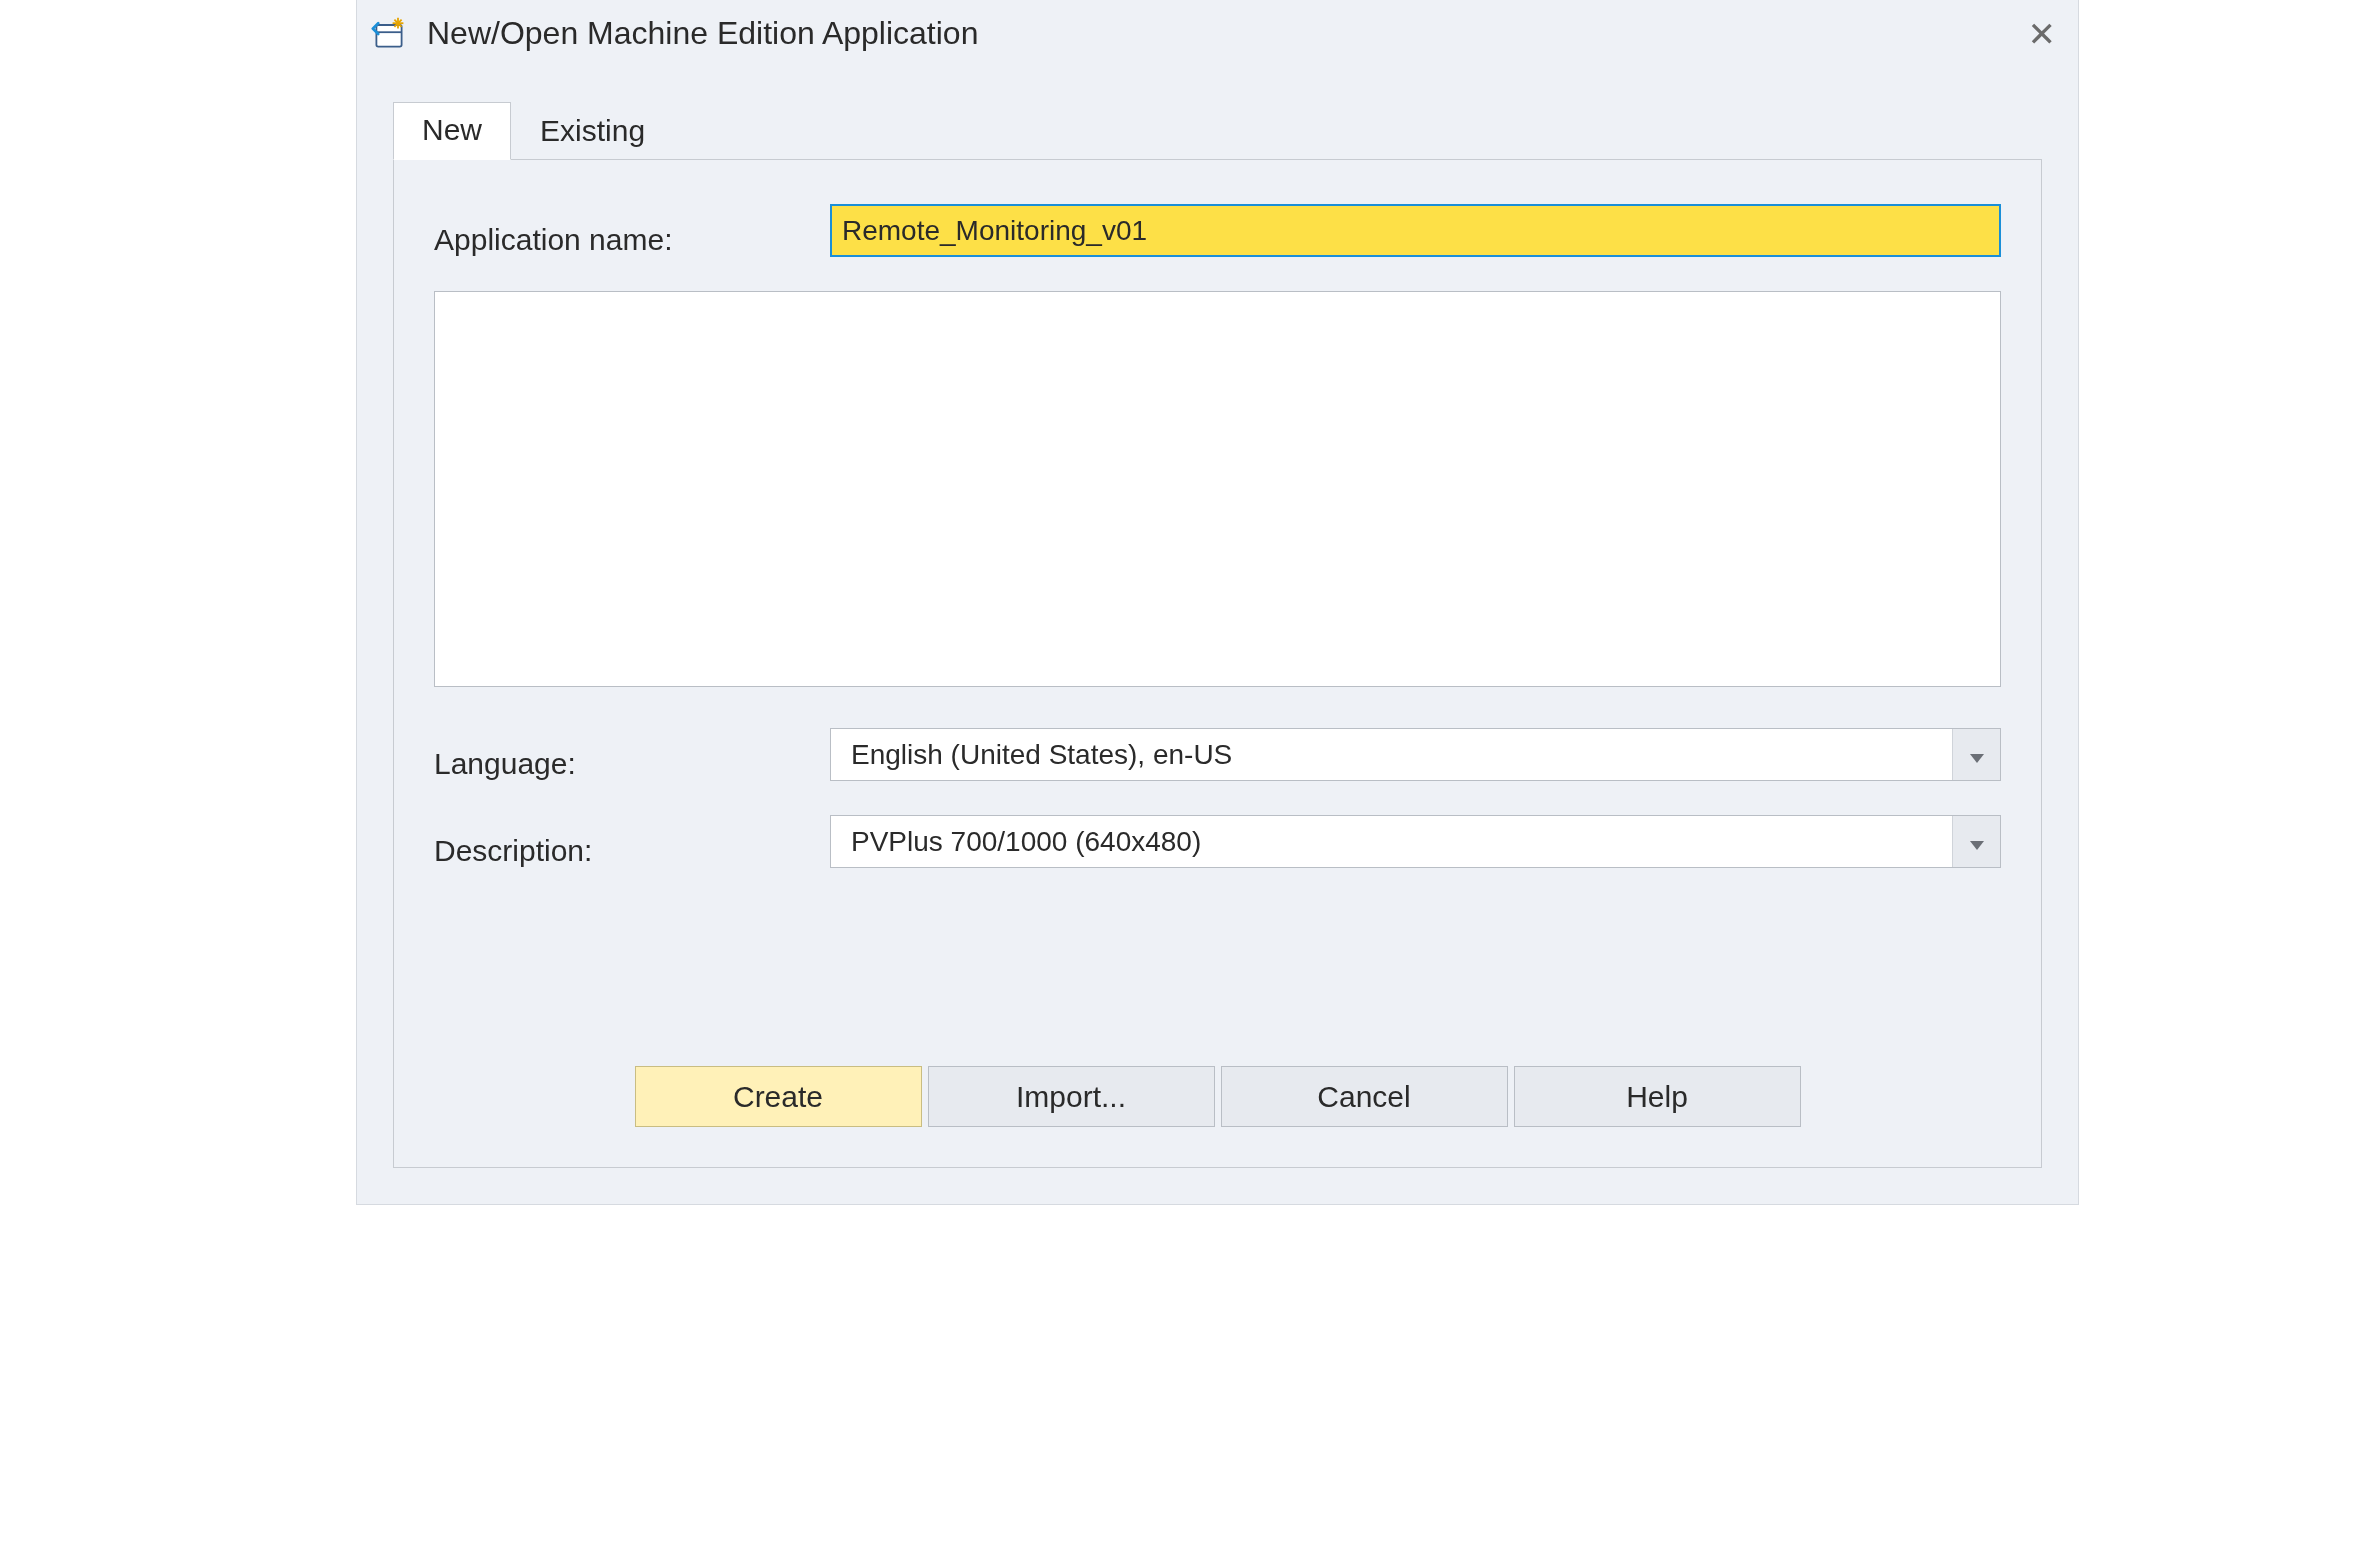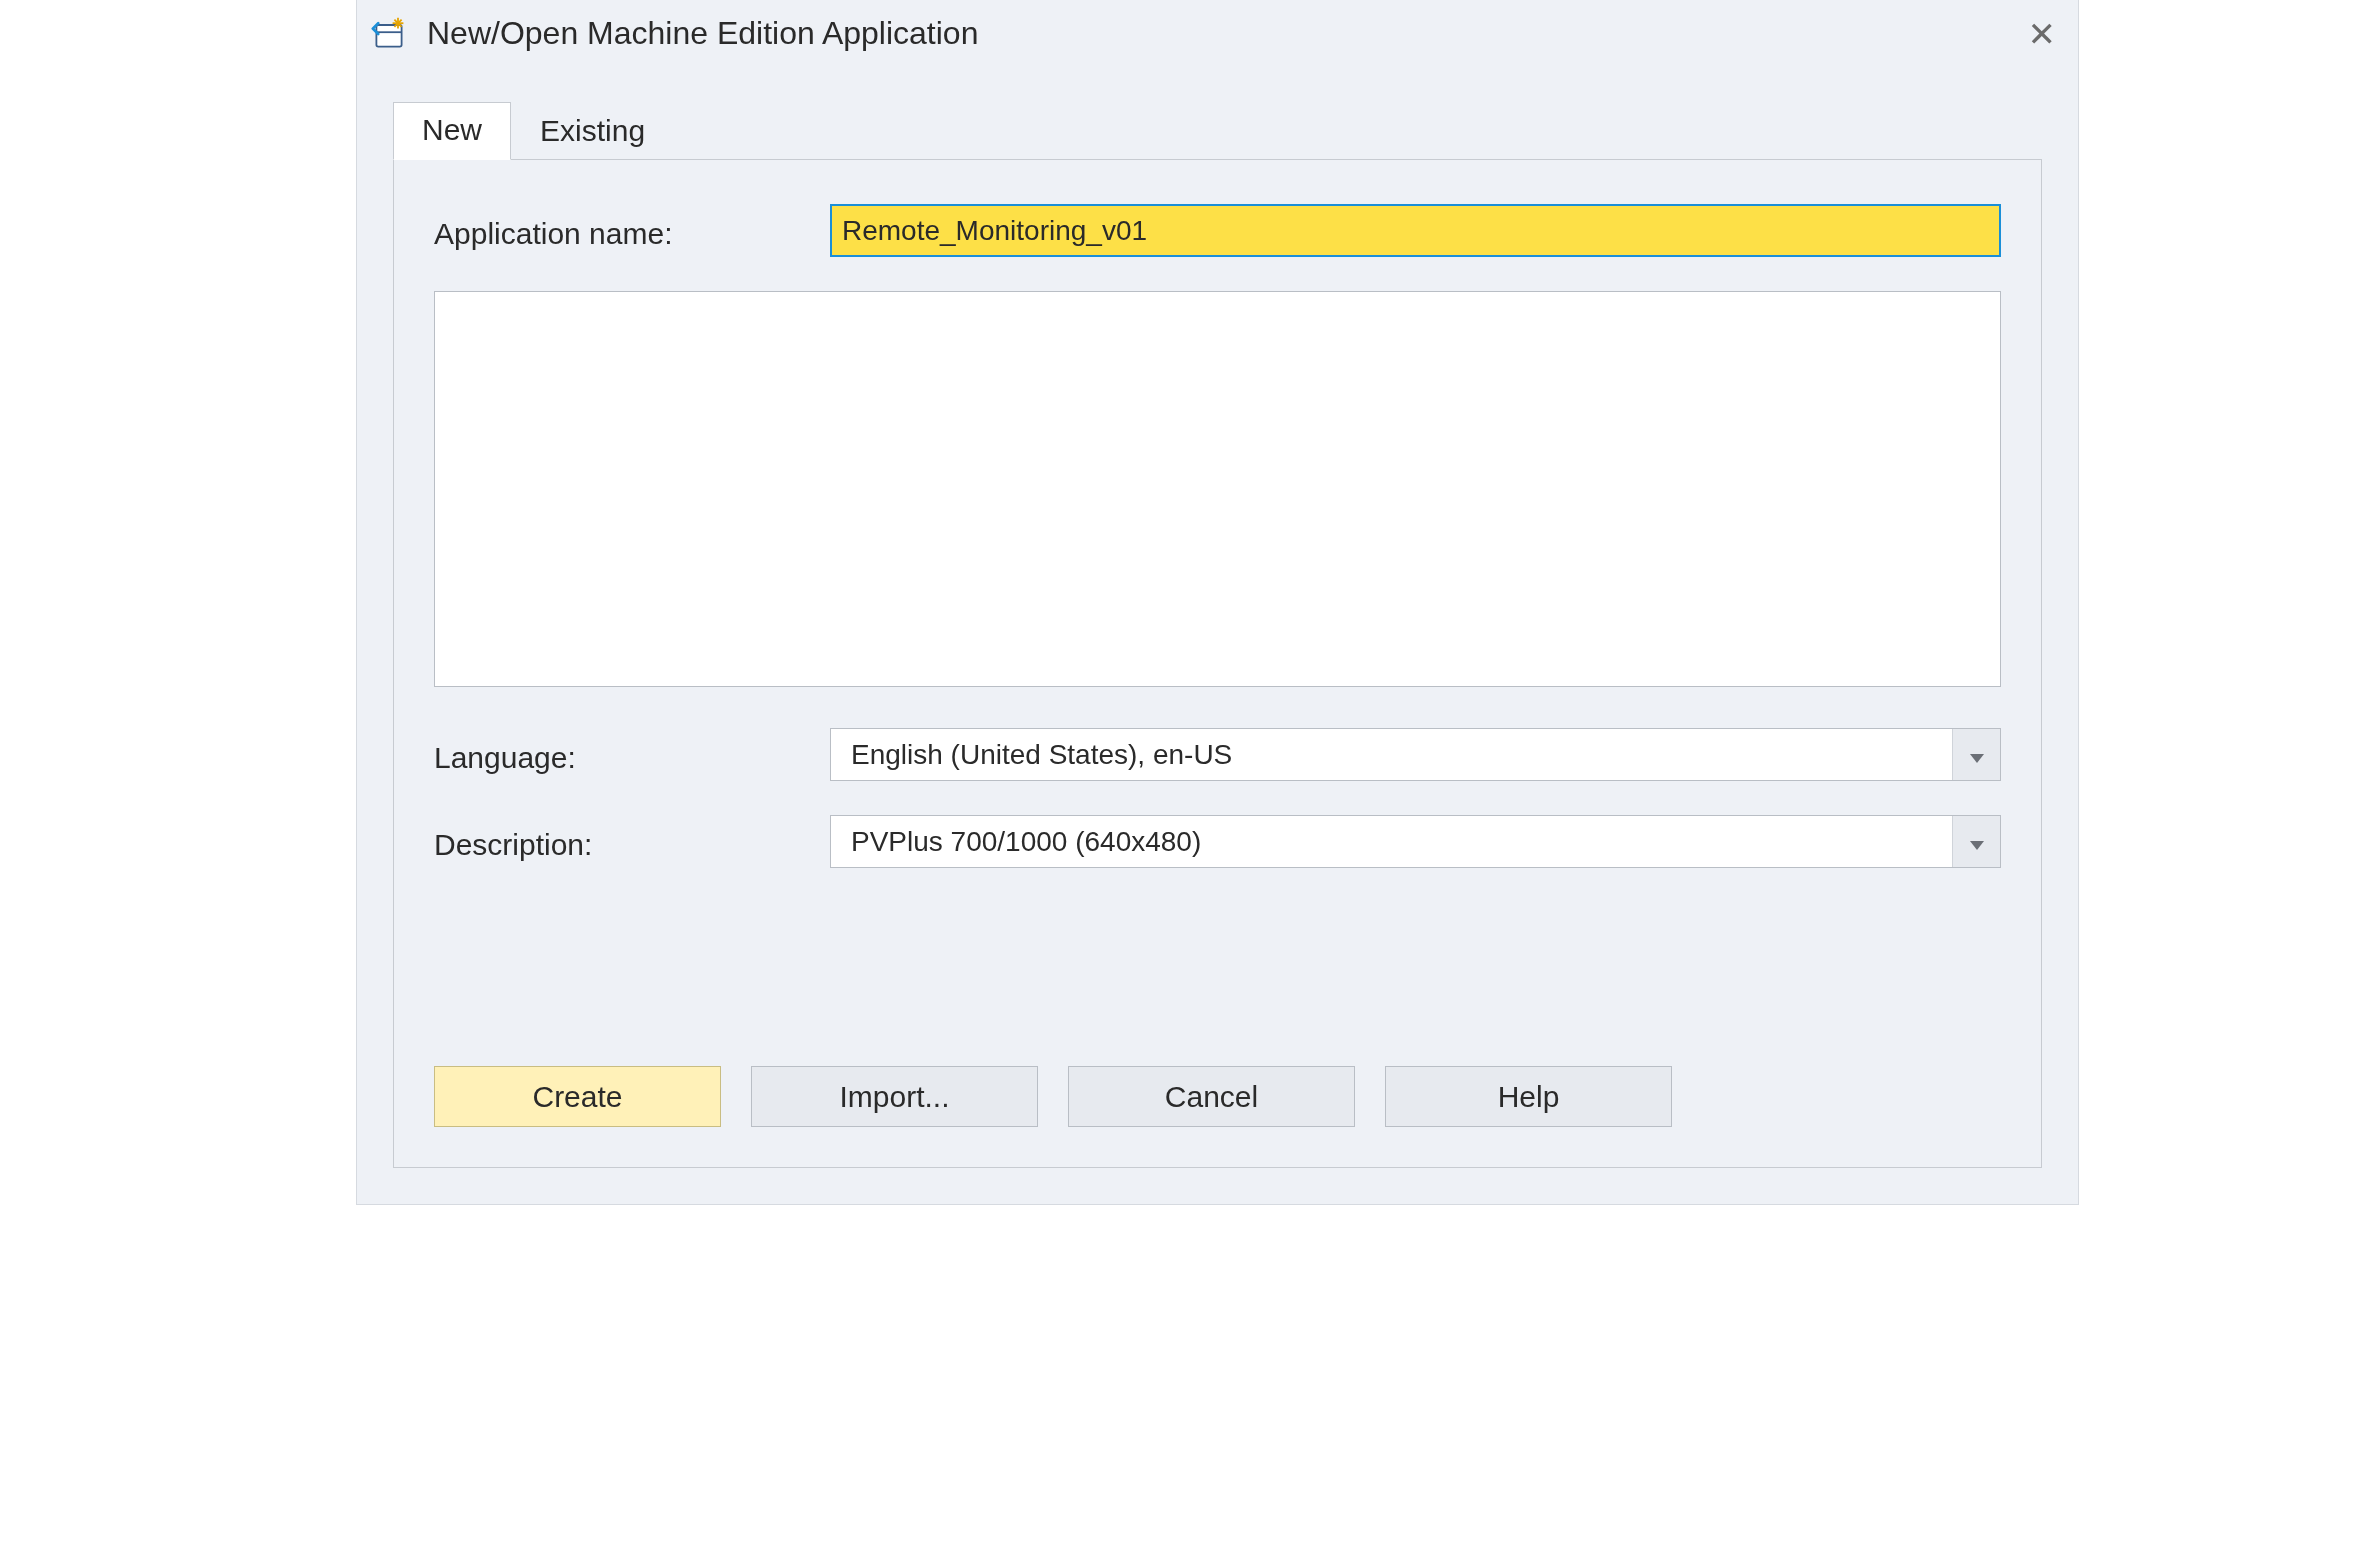--- a/index.html
+++ b/index.html
@@ -75,21 +75,21 @@
     background: #eef1f6;
     border: 1px solid #c7cbd1;
     padding: 44px 40px 40px 40px;
   }
   .form-row {
     display: flex;
     align-items: flex-start;
     margin-bottom: 34px;
   }
   .form-row.label-top { align-items: flex-start; }
-  .form-row.label-center { align-items: center; }
+  .form-row.label-center { align-items: flex-end; }
   .form-label {
     width: 396px;
     font-size: 30px;
     color: #2a2a2a;
     padding-top: 6px;
   }
   .form-control-wrap {
     flex: 1;
   }
   input.text-input {
@@ -135,22 +135,22 @@
     background: #e7eaef;
     border-left: 1px solid #d0d4da;
     display: flex;
     align-items: center;
     justify-content: center;
     cursor: pointer;
   }
   .combo .combo-btn svg { width: 14px; height: 10px; }
   .button-row {
     display: flex;
-    justify-content: flex-start;
-    gap: 30px;
+    justify-content: center;
+    gap: 6px;
     margin-top: 198px;
   }
   .btn {
     width: 287px;
     height: 61px;
     font-size: 30px;
     color: #2a2a2a;
     background: #e7eaef;
     border: 1px solid #b9bec5;
     cursor: pointer;

